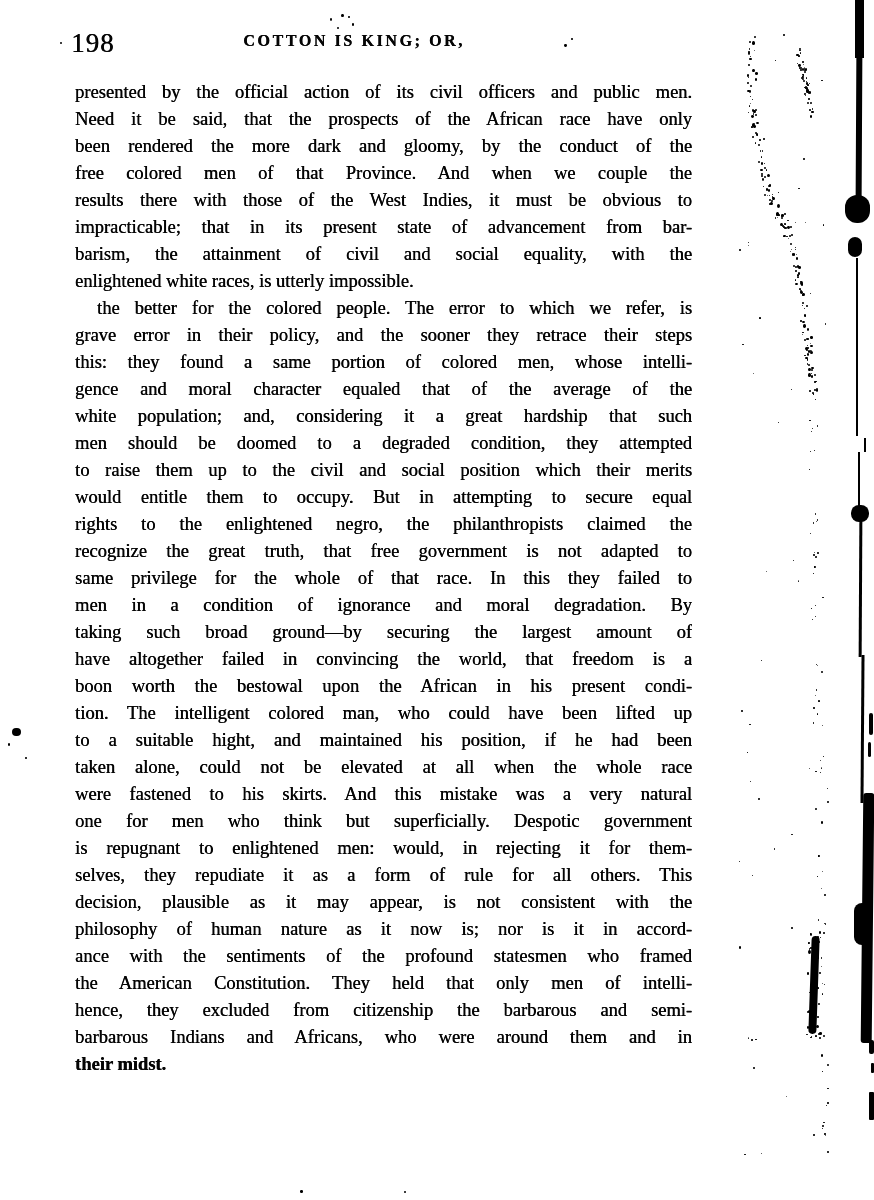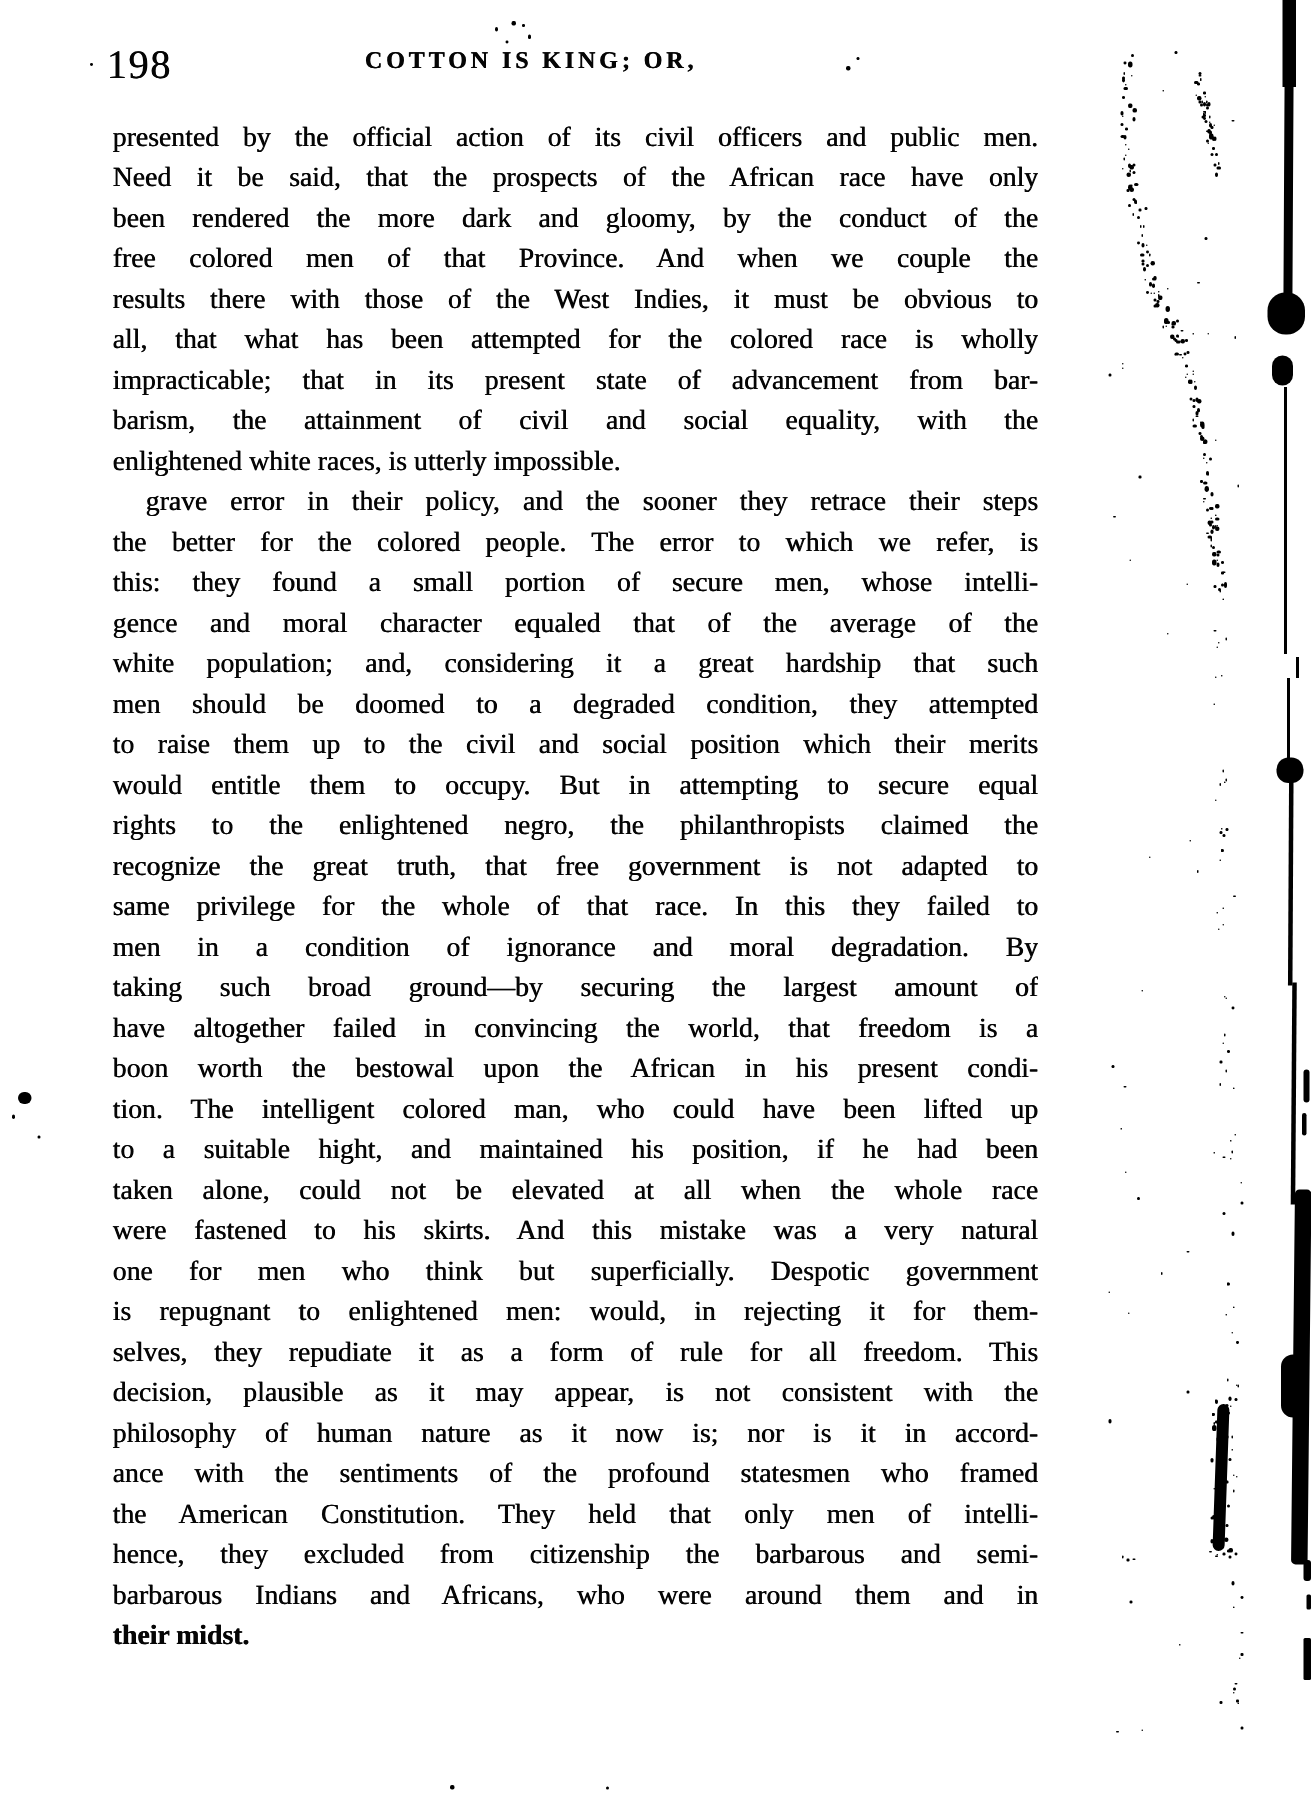--- a/index.html
+++ b/index.html
@@ -43,48 +43,47 @@
 
 <div class="page-number">198</div>
 <div class="running-header">COTTON IS KING; OR,</div>
 <div class="body-text" id="body-text">
     <div class="para">
       <div class="line">presented by the official action of its civil officers and public men.</div>
       <div class="line">Need it be said, that the prospects of the African race have only</div>
       <div class="line">been rendered the more dark and gloomy, by the conduct of the</div>
       <div class="line">free colored men of that Province.  And when we couple the</div>
       <div class="line">results there with those of the West Indies, it must be obvious to</div>
-      <div class="line">all, that what has been attempted for the colored race is wholly</div>
       <div class="line">impracticable; that in its present state of advancement from bar-</div>
       <div class="line">barism, the attainment of civil and social equality, with the</div>
       <div class="line para-end">enlightened white races, is utterly impossible.</div>
     </div>
     <div class="para indented">
+      <div class="line">the better for the colored people.  The error to which we refer, is</div>
       <div class="line">grave error in their policy, and the sooner they retrace their steps</div>
-      <div class="line">the better for the colored people.  The error to which we refer, is</div>
-      <div class="line">this: they found a small portion of secure men, whose intelli-</div>
+      <div class="line">this: they found a same portion of colored men, whose intelli-</div>
       <div class="line">gence and moral character equaled that of the average of the</div>
       <div class="line">white population;  and, considering it a great hardship that such</div>
       <div class="line">men should be doomed to a degraded condition, they attempted</div>
       <div class="line">to raise them up to the civil and social position which their merits</div>
       <div class="line">would entitle them to occupy.  But in attempting to secure equal</div>
       <div class="line">rights to the enlightened negro, the philanthropists claimed the</div>
       <div class="line">recognize the great truth, that free government is not adapted to</div>
       <div class="line">same privilege for the whole of that race.  In this they failed to</div>
       <div class="line">men in a condition of ignorance and moral degradation.  By</div>
       <div class="line">taking such broad ground—by securing the largest amount of</div>
       <div class="line">have altogether failed in convincing the world, that freedom is a</div>
       <div class="line">boon worth the bestowal upon the African in his present condi-</div>
       <div class="line">tion.  The intelligent colored man, who could have been lifted up</div>
       <div class="line">to a suitable hight, and maintained his position, if he had been</div>
       <div class="line">taken alone, could not be elevated at all when the whole race</div>
       <div class="line">were fastened to his skirts.  And this mistake was a very natural</div>
       <div class="line">one for men who think but superficially.  Despotic government</div>
       <div class="line">is repugnant to enlightened men: would, in rejecting it for them-</div>
-      <div class="line">selves, they repudiate it as a form of rule for all freedom.  This</div>
+      <div class="line">selves, they repudiate it as a form of rule for all others.  This</div>
       <div class="line">decision, plausible as it may appear, is not consistent with the</div>
       <div class="line">philosophy of human nature as it now is; nor is it in accord-</div>
       <div class="line">ance with the sentiments of the profound statesmen who framed</div>
       <div class="line">the American Constitution.  They held that only men of intelli-</div>
       <div class="line">hence, they excluded from citizenship the barbarous and semi-</div>
       <div class="line">barbarous Indians and Africans, who were around them and in</div>
       <div class="line para-end heavy">their midst.</div>
     </div>
   </div>
 

